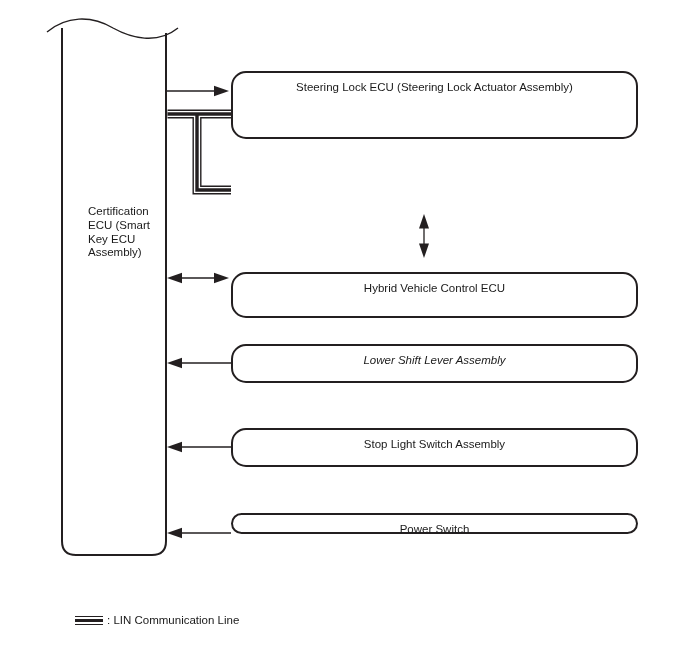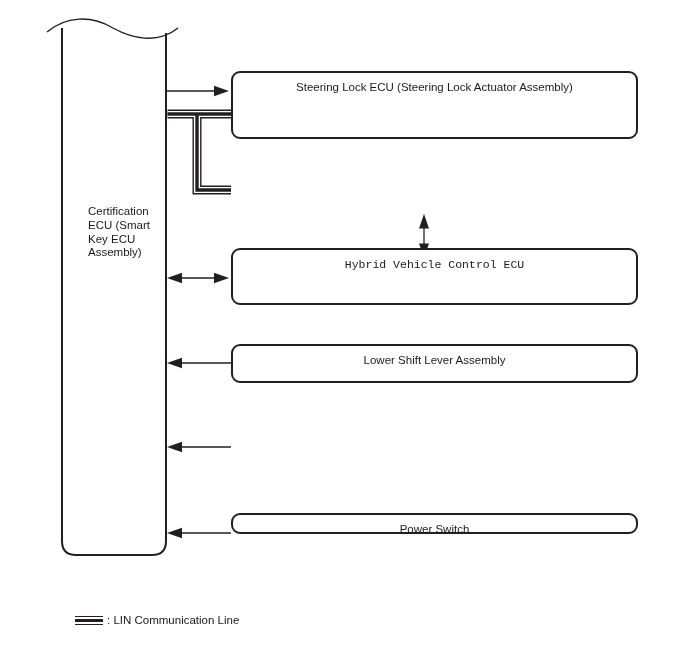--- a/index.html
+++ b/index.html
@@ -3,27 +3,27 @@
 <meta charset="utf-8">
 <style>
   html,body{margin:0;padding:0;background:#ffffff;}
   .stage{
     position:relative;width:688px;height:658px;background:#ffffff;
     font-family:"Liberation Sans", sans-serif;color:#1a1a1a;overflow:hidden;
   }
   .layer{position:absolute;left:0;top:0;width:688px;height:658px;}
   .node{
     position:absolute;left:231px;width:407px;box-sizing:border-box;
-    border:2px solid #231f20;border-radius:9px;background:#ffffff;
+    border:2px solid #231f20;border-radius:15px;background:#ffffff;
     text-align:center;padding-top:8px;font-size:11.5px;line-height:13px;
   }
   .n1{top:71px;height:68px;}
   .n2{top:173px;height:39px;}
-  .n3{top:248px;height:57px;font-family:Liberation Mono, monospace;}
-  .n4{top:344px;height:39px;}
+  .n3{top:272px;height:46px;}
+  .n4{top:344px;height:39px;font-style:italic;}
   .n5{top:428px;height:39px;}
   .n6{top:513px;height:21px;}
   .ecu-label{
     position:absolute;left:88px;top:205px;width:92px;
     font-size:11.5px;line-height:13.8px;text-align:left;
   }
   .legend{
     position:absolute;left:75px;top:600px;height:16px;
     display:flex;align-items:center;font-size:11.5px;margin-top:12px;
   }
@@ -99,20 +99,23 @@
 
   <div class="node n1">
     <span>Steering Lock ECU (Steering Lock Actuator Assembly)</span>
   </div>
   <div class="node n3">
     <span>Hybrid Vehicle Control ECU</span>
   </div>
   <div class="node n4">
     <span>Lower Shift Lever Assembly</span>
   </div>
+  <div class="node n5">
+    <span>Stop Light Switch Assembly</span>
+  </div>
   <div class="node n6">
     <span>Power Switch</span>
   </div>
 
   <div class="legend">
     <span class="lin-symbol"></span>
     <span>: LIN Communication Line</span>
   </div>
 
 </div>

